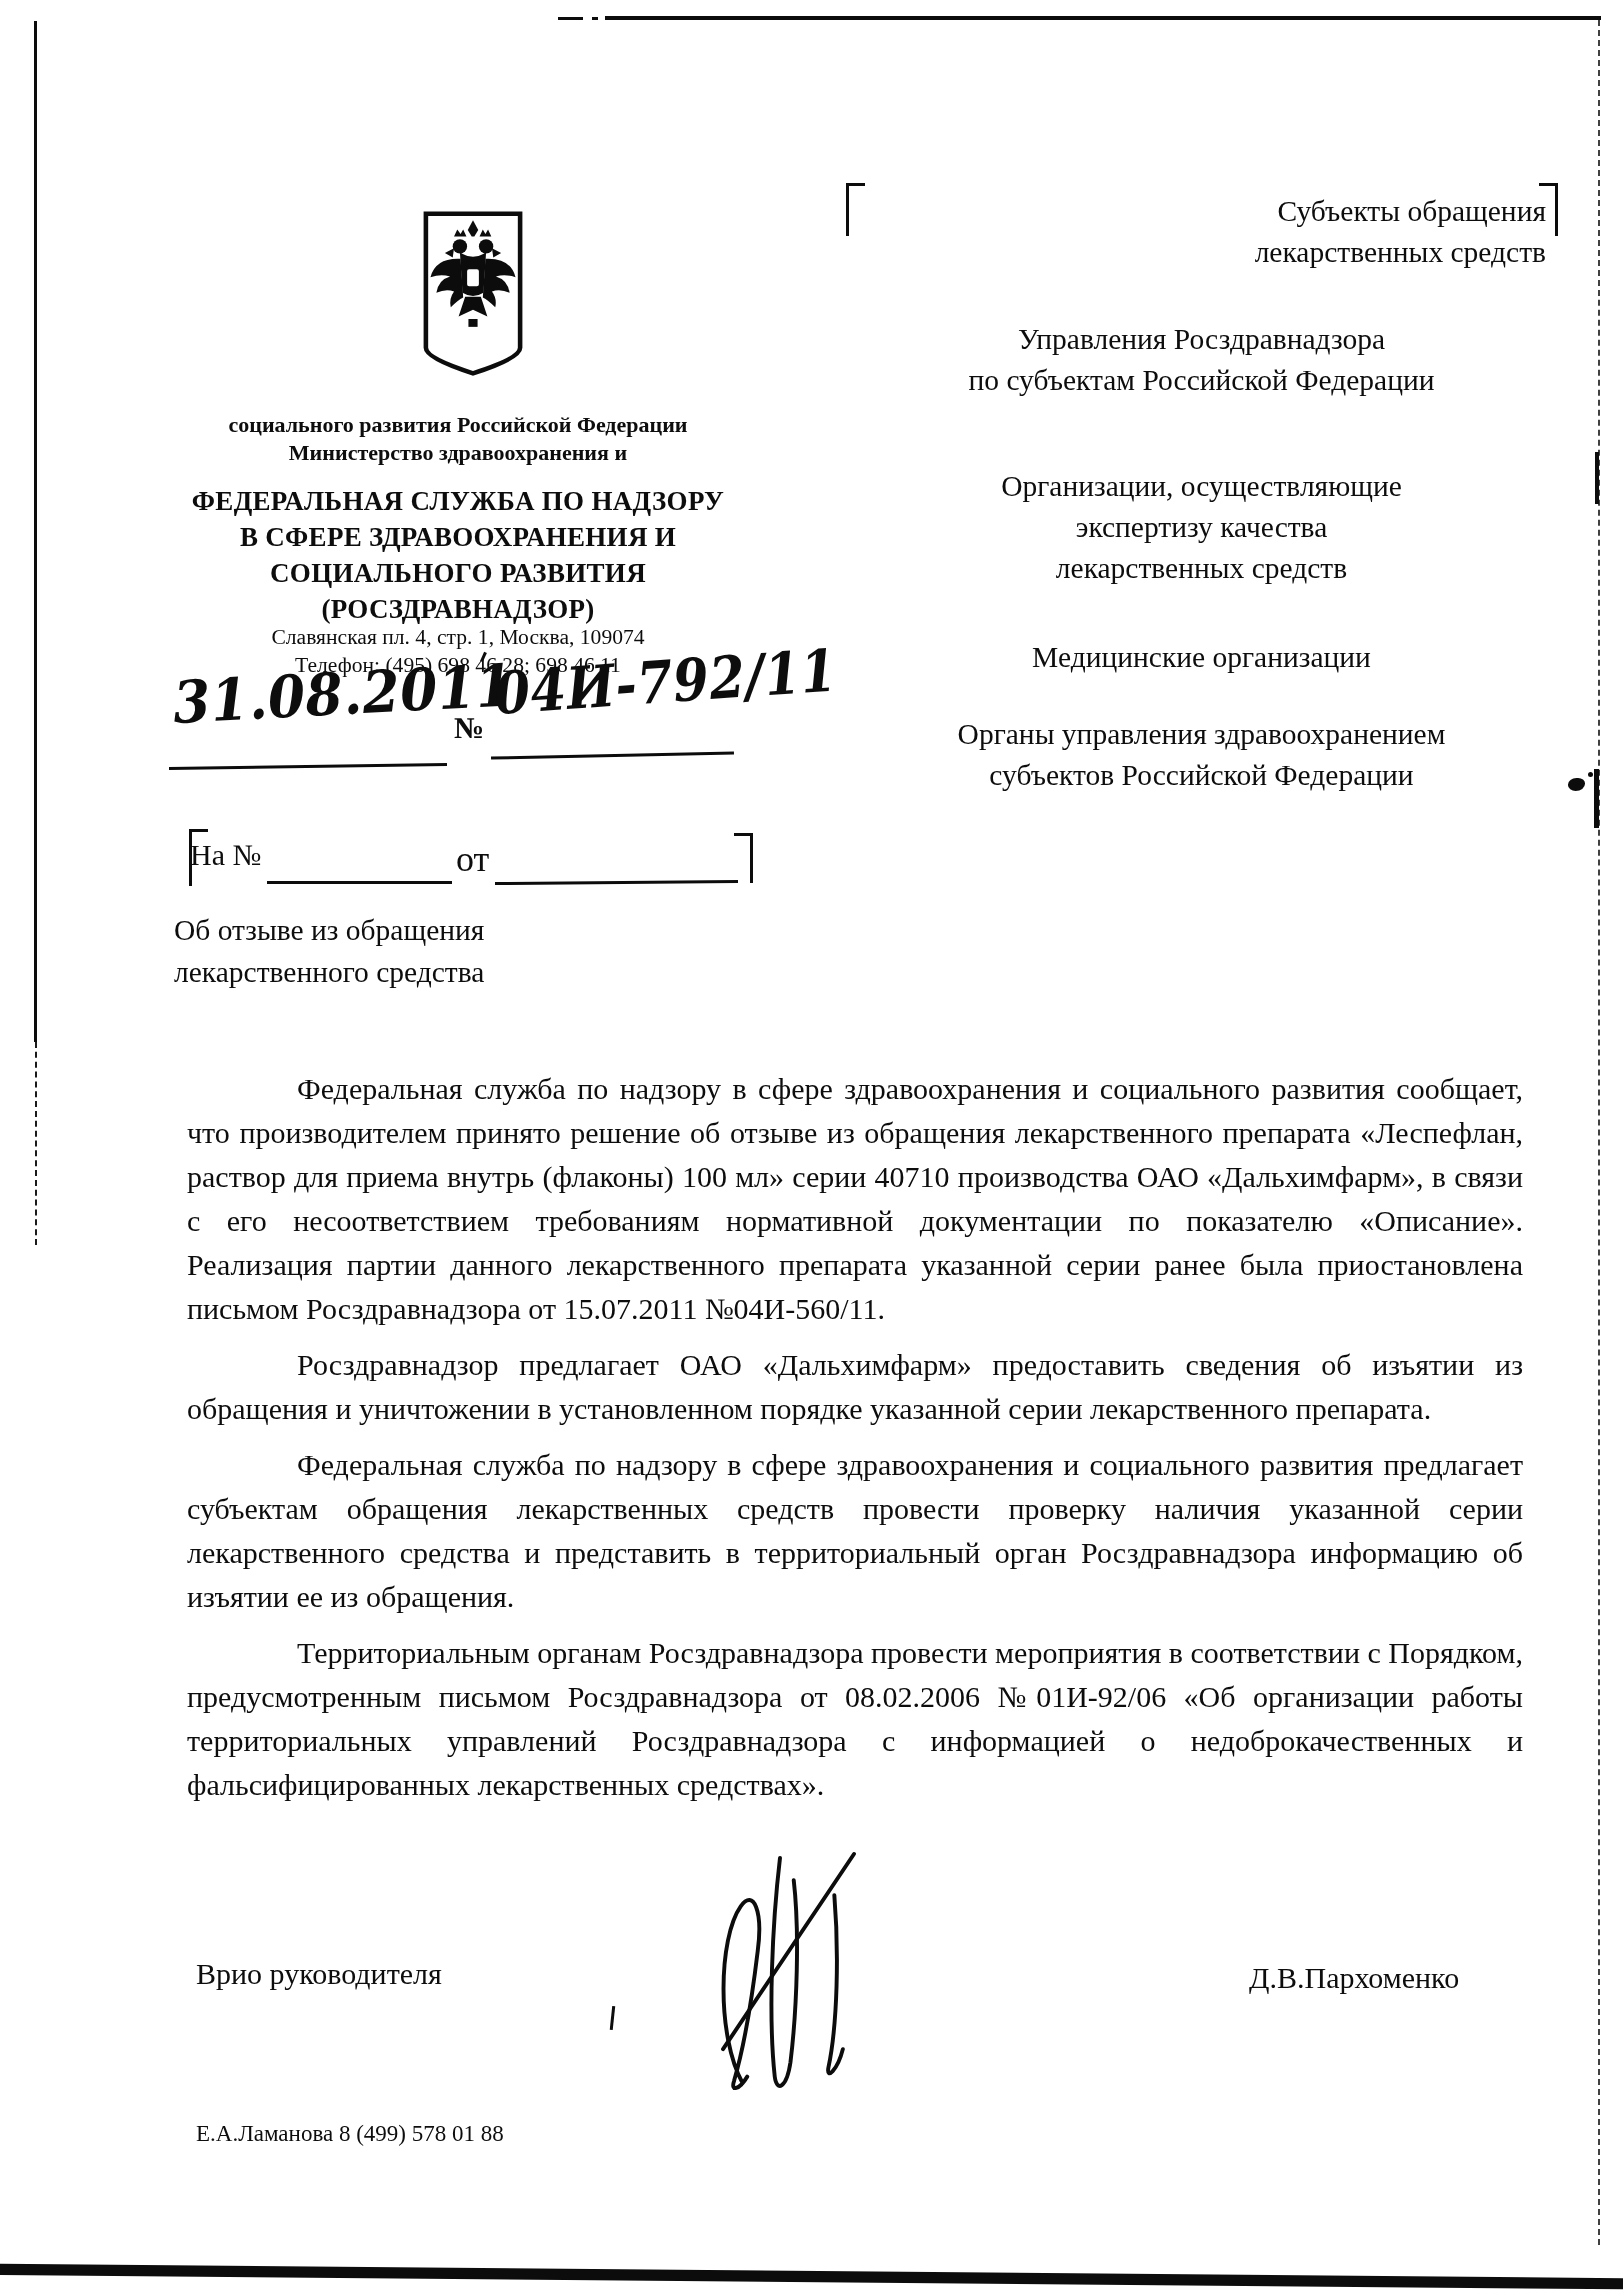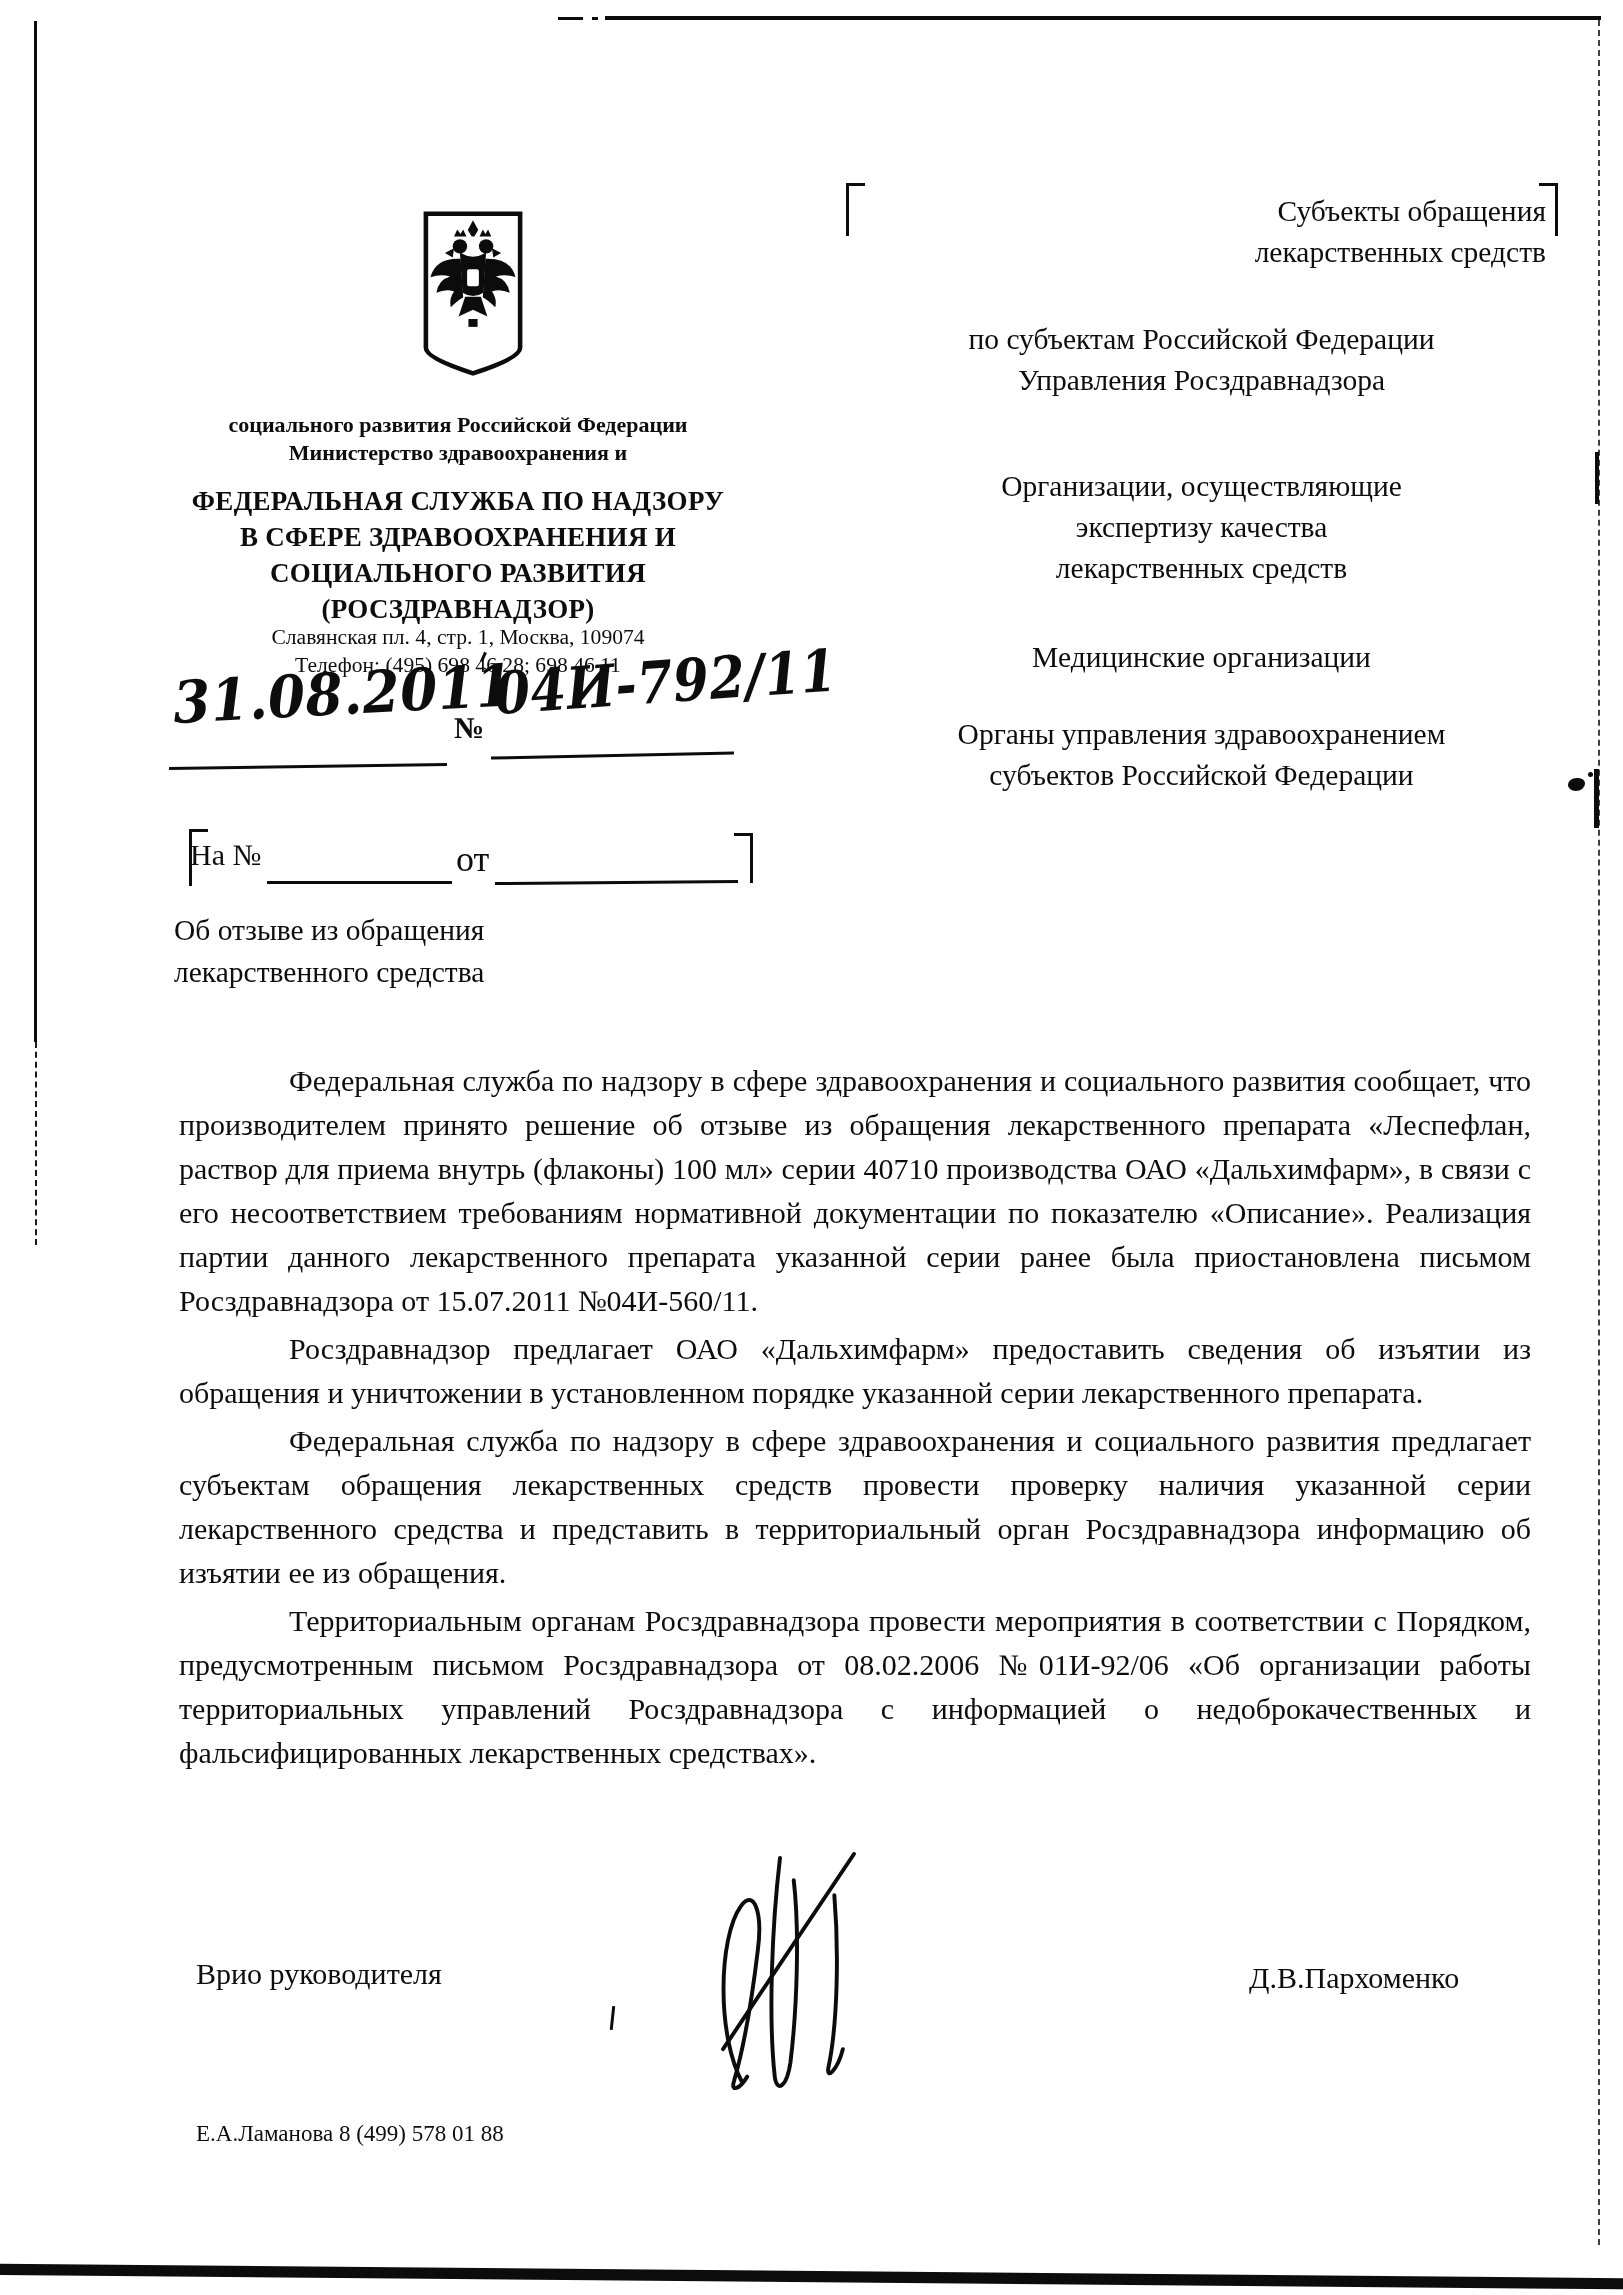--- a/index.html
+++ b/index.html
@@ -79,21 +79,21 @@
   .recipients { left: 857px; top: 191px; width: 689px;
                 text-align: center; font-size: 29.5px; line-height: 41px; }
   .rgroup-1 { margin-bottom: 46px; text-align: right; }
   .rgroup-2 { margin-bottom: 65px; }
   .rgroup-3 { margin-bottom: 48px; }
   .rgroup-4 { margin-bottom: 36px; }
 
   
   .body-text { left: 175px; top: 1055px; width: 1360px;
                font-size: 30px; line-height: 44px; text-align: justify; }
-  .body-text p { margin: 4px; text-indent: 110px; }
+  .body-text p { margin: 12px; text-indent: 110px; }
 
   
   .sig-title { left: 196px;  top: 1957px; font-size: 30px; }
   .sig-name  { left: 1249px; top: 1961px; font-size: 30px; }
   .sig-scribble { left: 687px; top: 1833px; }
   .footer { left: 196px; top: 2121px; font-size: 23px; }
 
   .bottom-band { left: 0; top: 2252px; }
 </style>
 </head>
@@ -172,22 +172,22 @@
     <div>Об отзыве из обращения</div>
     <div>лекарственного средства</div>
   </div>
 
   <div class="abs recipients">
     <div class="rgroup-1">
       <div>Субъекты обращения</div>
       <div>лекарственных средств</div>
     </div>
     <div class="rgroup-2">
+      <div>Управления Росздравнадзора</div>
       <div>по субъектам Российской Федерации</div>
-      <div>Управления Росздравнадзора</div>
     </div>
     <div class="rgroup-3">
       <div>Организации, осуществляющие</div>
       <div>экспертизу качества</div>
       <div>лекарственных средств</div>
     </div>
     <div class="rgroup-4">
       <div>Медицинские организации</div>
     </div>
     <div class="rgroup-5">

